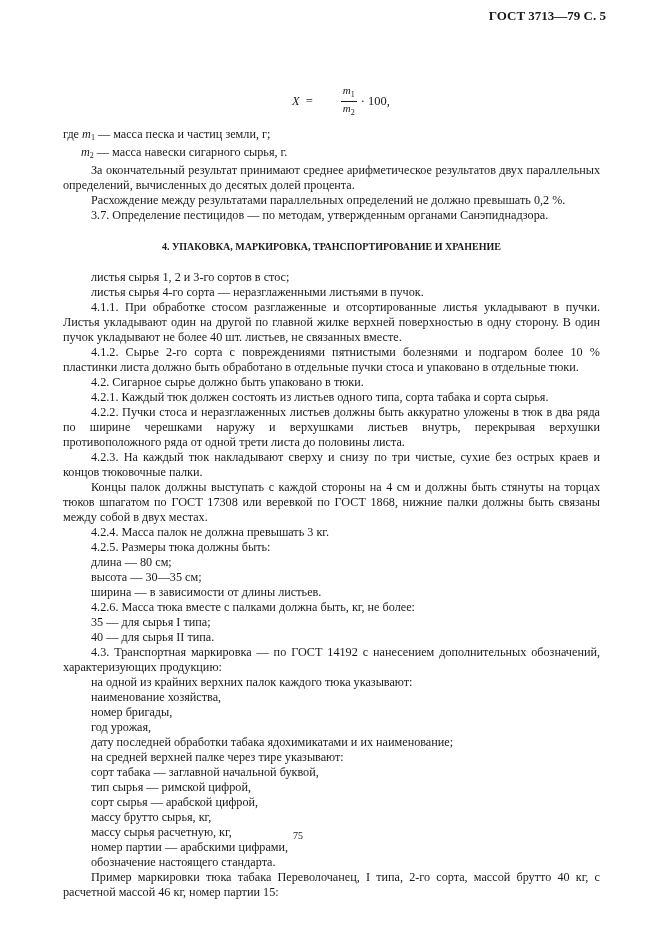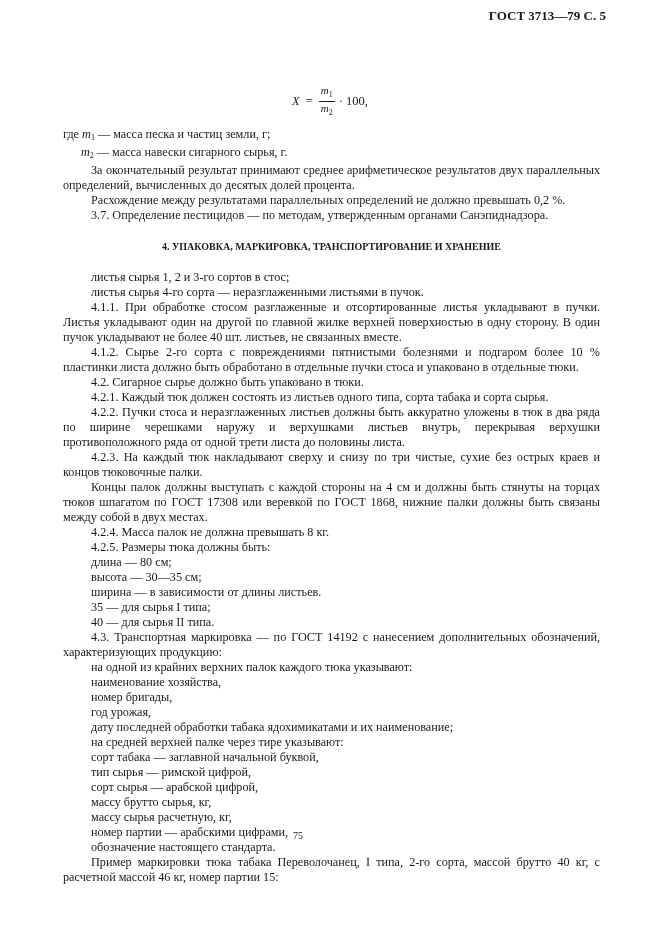--- a/index.html
+++ b/index.html
@@ -11,21 +11,21 @@
   .header {
     position: absolute; top: 8px; right: 55px;
     font-weight: bold; font-size: 13px;
   }
   .formula {
     position: absolute; top: 84px; left: 292px;
     font-size: 12.5px; display: flex; align-items: center;
   }
   .formula .x { font-style: italic; margin-right: 6px; }
   .formula .eq { margin-right: 6px; }
-  .frac { display: inline-flex; flex-direction: column; align-items: flex-start; margin-right: 4px; }
+  .frac { display: inline-flex; flex-direction: column; align-items: flex-start; margin-right: 4px; margin-left: 22px; }
   .frac .num, .frac .den { font-style: italic; font-size: 11px; line-height: 13px; padding: 0 2px; }
   .frac .num sub, .frac .den sub { font-style: normal; font-size: 8px; }
   .frac .bar { width: 100%; border-top: 1px solid #1a1a1a; }
   .content {
     position: absolute; top: 127px; left: 63px; width: 537px;
   }
   .p { margin: 0; text-align: justify; }
   .ind { text-indent: 28px; }
   .lst { padding-left: 28px; }
   .bold { font-weight: bold; }
@@ -68,25 +68,26 @@
 
   <p class="p lst">листья сырья 1, 2 и 3-го сортов в стос;</p>
   <p class="p lst">листья сырья 4-го сорта — неразглаженными листьями в пучок.</p>
   <p class="p ind">4.1.1. При обработке стосом разглаженные и отсортированные листья укладывают в пучки. Листья укладывают один на другой по главной жилке верхней поверхностью в одну сторону. В один пучок укладывают не более 40 шт. листьев, не связанных вместе.</p>
   <p class="p ind">4.1.2. Сырье 2-го сорта с повреждениями пятнистыми болезнями и подгаром более 10 % пластинки листа должно быть обработано в отдельные пучки стоса и упаковано в отдельные тюки.</p>
   <p class="p ind">4.2. Сигарное сырье должно быть упаковано в тюки.</p>
   <p class="p ind">4.2.1. Каждый тюк должен состоять из листьев одного типа, сорта табака и сорта сырья.</p>
   <p class="p ind">4.2.2. Пучки стоса и неразглаженных листьев должны быть аккуратно уложены в тюк в два ряда по ширине черешками наружу и верхушками листьев внутрь, перекрывая верхушки противоположного ряда от одной трети листа до половины листа.</p>
   <p class="p ind">4.2.3. На каждый тюк накладывают сверху и снизу по три чистые, сухие без острых краев и концов тюковочные палки.</p>
   <p class="p ind">Концы палок должны выступать с каждой стороны на 4 см и должны быть стянуты на торцах тюков шпагатом по ГОСТ 17308 или веревкой по ГОСТ 1868, нижние палки должны быть связаны между собой в двух местах.</p>
-  <p class="p ind">4.2.4. Масса палок не должна превышать 8 кг.</p>
+  <p class="p ind">4.2.4. Масса палок не должна превышать 3 кг.</p>
   <p class="p ind">4.2.5. Размеры тюка должны быть:</p>
   <p class="p lst">длина — 80 см;</p>
   <p class="p lst">высота — 30—35 см;</p>
   <p class="p lst">ширина — в зависимости от длины листьев.</p>
+  <p class="p ind">4.2.6. Масса тюка вместе с палками должна быть, кг, не более:</p>
   <p class="p lst">35 — для сырья I типа;</p>
   <p class="p lst">40 — для сырья II типа.</p>
   <p class="p ind">4.3. Транспортная маркировка — по ГОСТ 14192 с нанесением дополнительных обозначений, характеризующих продукцию:</p>
   <p class="p lst">на одной из крайних верхних палок каждого тюка указывают:</p>
   <p class="p lst">наименование хозяйства,</p>
   <p class="p lst">номер бригады,</p>
   <p class="p lst">год урожая,</p>
   <p class="p lst">дату последней обработки табака ядохимикатами и их наименование;</p>
   <p class="p lst">на средней верхней палке через тире указывают:</p>
   <p class="p lst">сорт табака — заглавной начальной буквой,</p>

